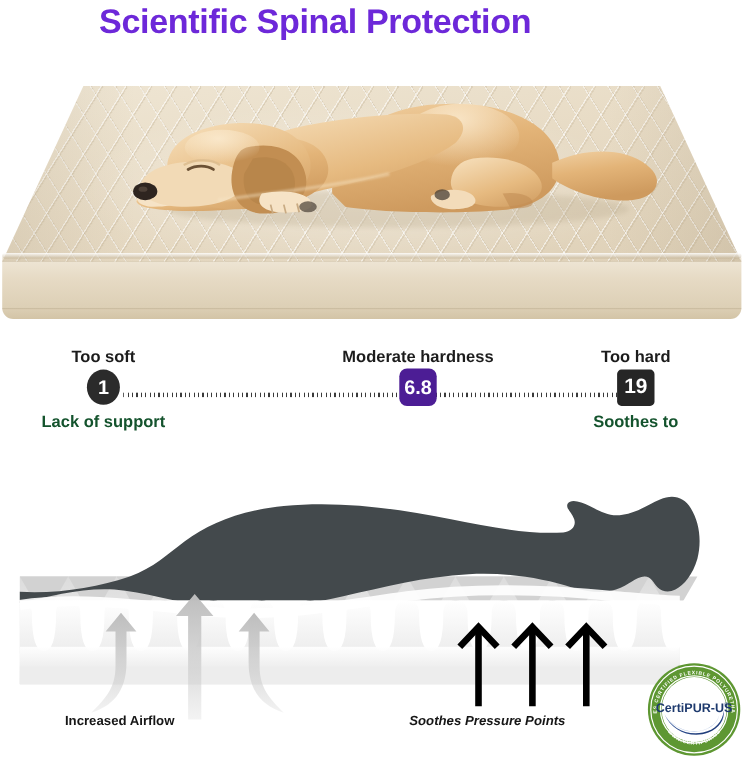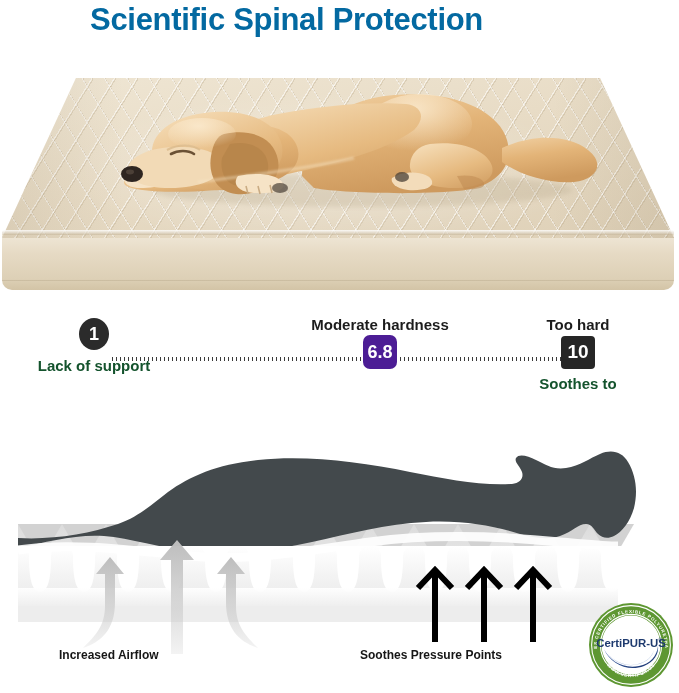--- a/index.html
+++ b/index.html
@@ -22,21 +22,21 @@
   
   #title {
     position: absolute;
     left: 0;
     top: 2px;
     width: 573px;
     text-align: center;
     font-size: 31px;
     font-weight: bold;
     letter-spacing: -0.3px;
-    color: #0369a1;
+    color: #6d28d9;
     font-family: "Liberation Sans", sans-serif;
   }
 
   
   #hero {
     position: absolute;
     left: 0;
     top: 52px;
     width: 679px;
     height: 238px;
@@ -179,21 +179,21 @@
   #cross svg { display:block; }
 
   .cap-label {
     position: absolute;
     font-size: 12px;
     font-weight: bold;
     color: #161616;
     white-space: nowrap;
   }
   #label-airflow { left: 59px; top: 648px; }
-  #label-pressure { left: 360px; top: 648px; }
+  #label-pressure { left: 372px; top: 648px; font-style: italic; }
 
   
   #certipur {
     position: absolute;
     left: 588px;
     top: 602px;
     width: 86px;
     height: 86px;
   }
   #certipur svg { display:block; }
@@ -320,37 +320,38 @@
         <path d="M196 104 C240 98 300 92 352 80" stroke="#F7E6C8" stroke-width="3" fill="none" opacity=".45" filter="url(#soft)"></path>
       </svg>
     </div>
   </div>
 
   <div id="scale">
 
     <div class="scale-line"></div>
 
     <div class="scale-node" style="left:8px; top:16px; width:172px;">
+      <div class="node-top">Too soft</div>
       <div class="badge-row">
         <span class="badge badge-circle">1</span>
       </div>
       <div class="node-bottom">Lack of support</div>
     </div>
 
     <div class="scale-node" style="left:262px; top:16px; width:236px;text-align:center;">
       <div class="node-top">Moderate hardness</div>
       <div class="badge-row">
         <span class="badge badge-square-orange">6.8</span>
       </div>
     </div>
 
     <div class="scale-node" style="left:485px; top:16px; width:186px;">
       <div class="node-top">Too hard</div>
       <div class="badge-row">
-        <span class="badge badge-square-dark">10</span>
+        <span class="badge badge-square-dark">19</span>
       </div>
       <div class="node-bottom">Soothes to</div>
     </div>
   </div>
 
   <div id="cross">
     <svg width="679" height="273" viewBox="0 0 679 273">
       <defs>
         <linearGradient id="foamG" x1="0" y1="0" x2="0" y2="1">
           <stop offset="0%" stop-color="#FFFFFF"></stop>

